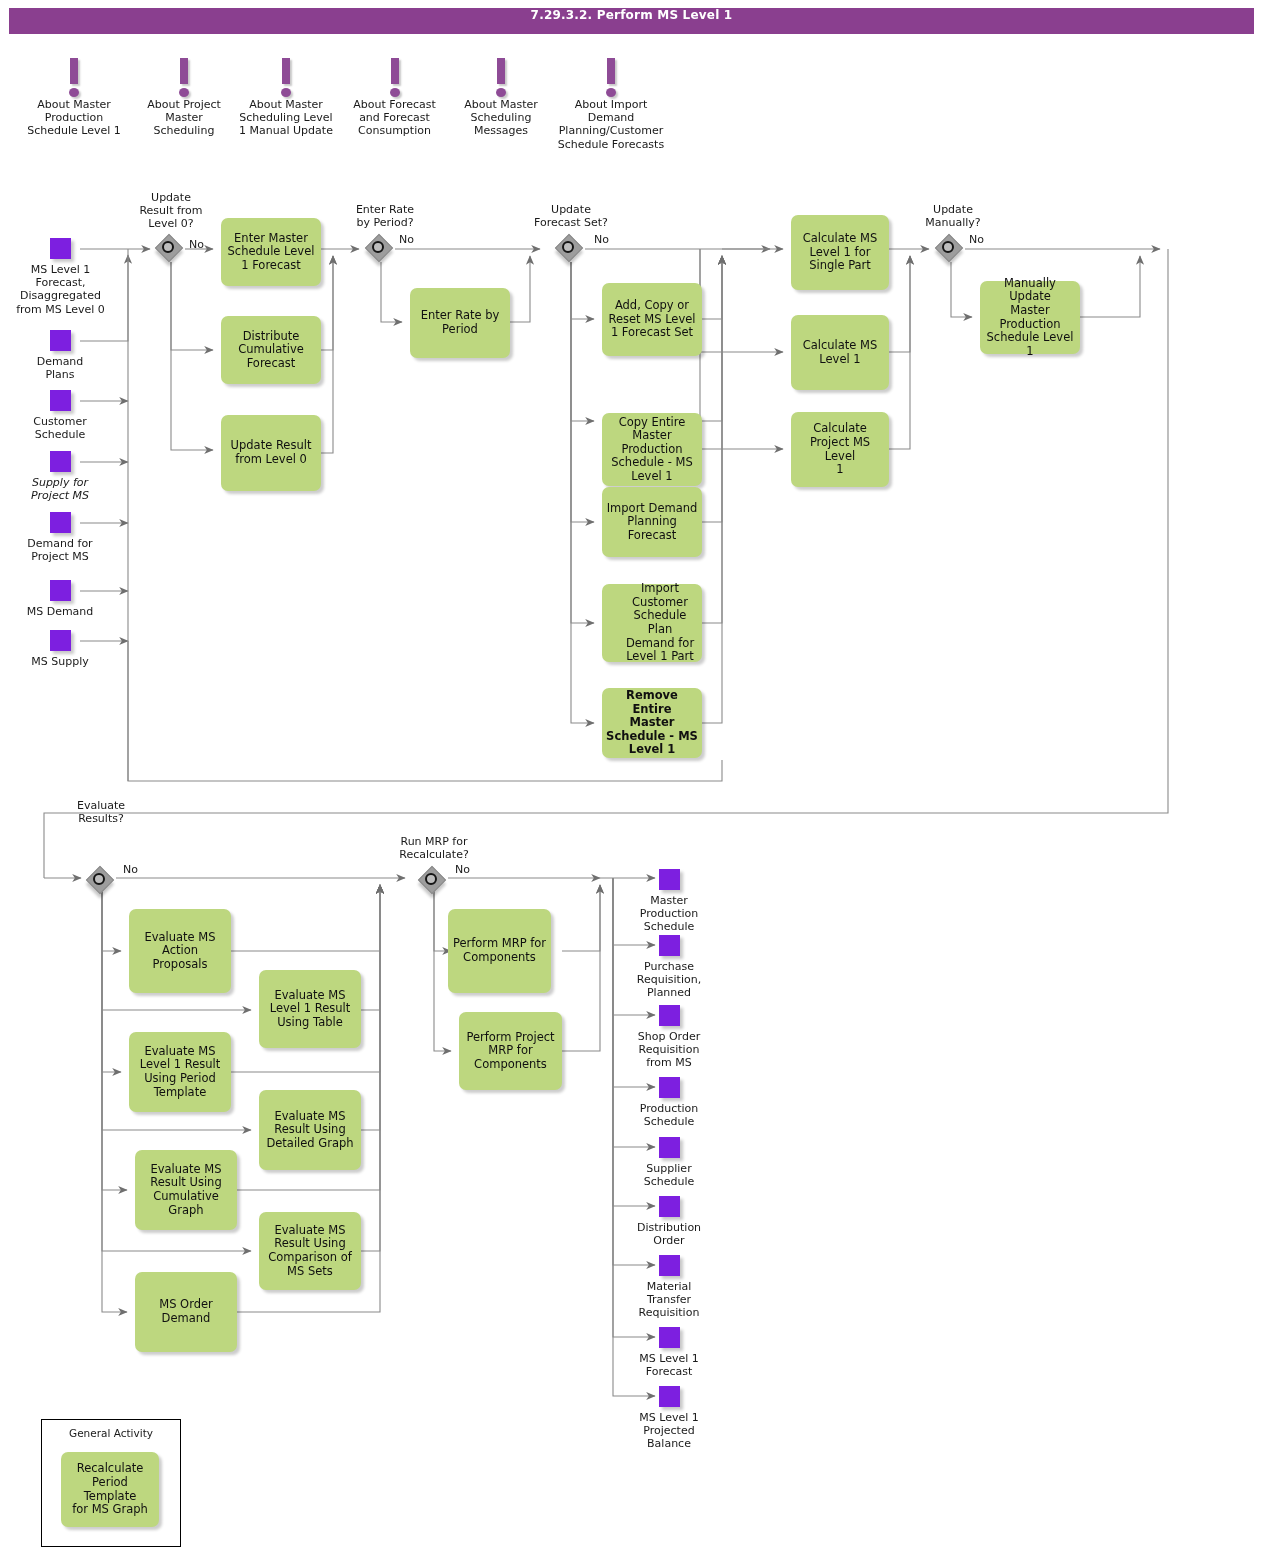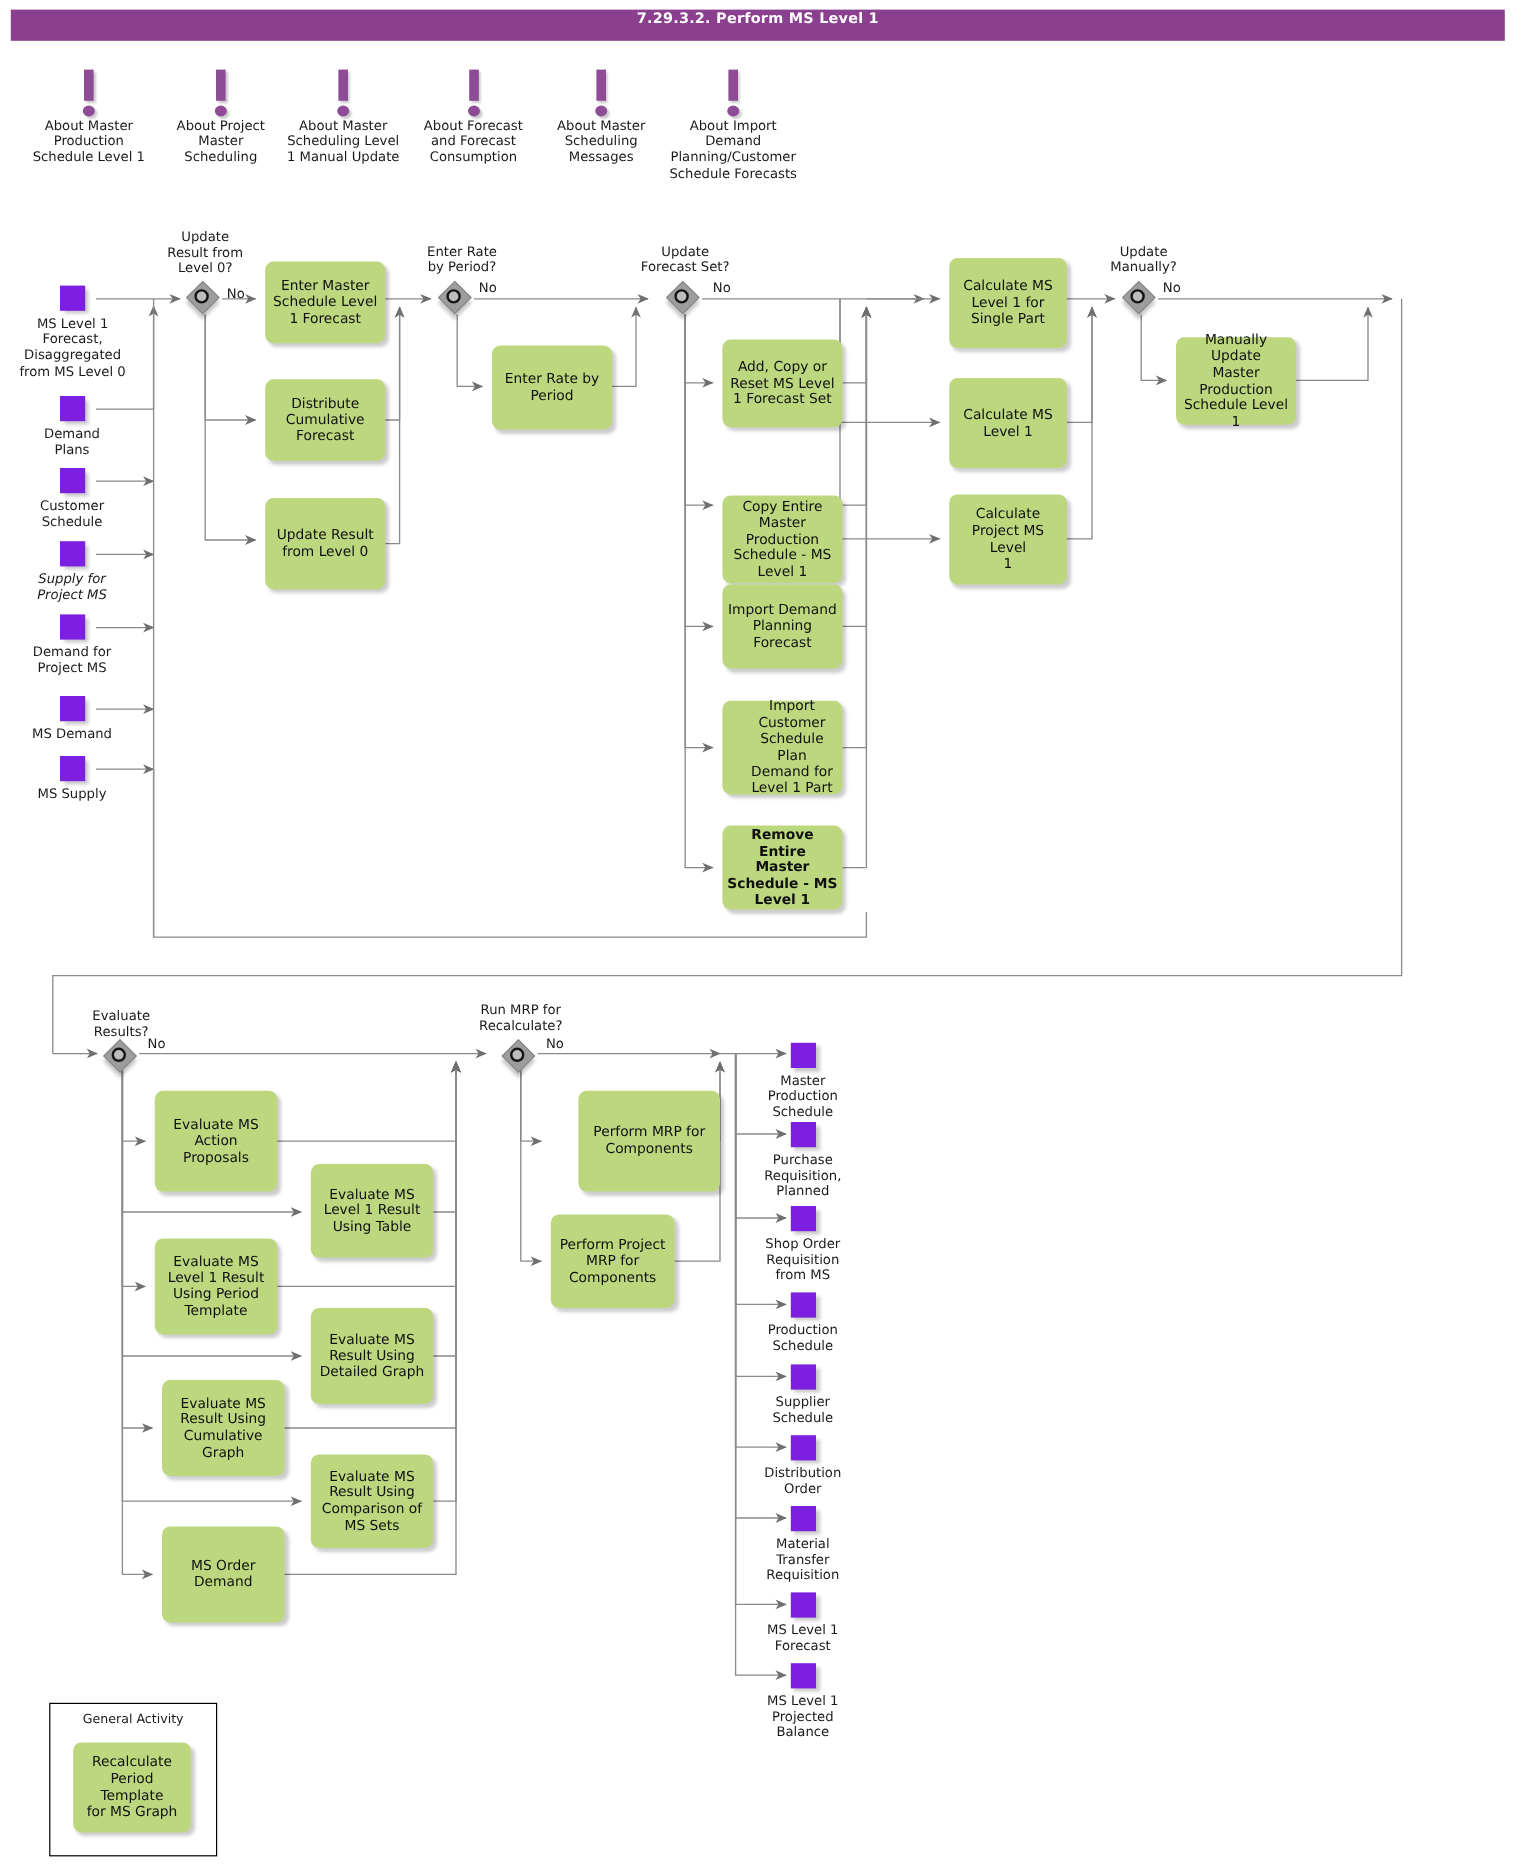--- a/index.html
+++ b/index.html
@@ -306,21 +306,21 @@
         <div class="ring"></div>
       </div>
       <div class="edge-label" style="left: 594px; top: 233px;">No</div>
       <div class="dec-label" style="left: 905px; top: 203px; width: 96px;">Update
 Manually?</div>
       <div class="dec" style="left: 937px; top: 236px;">
         <div class="dia"></div>
         <div class="ring"></div>
       </div>
       <div class="edge-label" style="left: 969px; top: 233px;">No</div>
-      <div class="dec-label" style="left: 53px; top: 799px; width: 96px; margin-top: 41px;">Evaluate
+      <div class="dec-label" style="left: 53px; top: 799px; width: 96px;">Evaluate
 Results?</div>
       <div class="dec" style="left: 88px; top: 868px;">
         <div class="dia"></div>
         <div class="ring"></div>
       </div>
       <div class="edge-label" style="left: 123px; top: 863px;">No</div>
       <div class="dec-label" style="left: 383px; top: 835px; width: 102px;">Run MRP for
 Recalculate?</div>
       <div class="dec" style="left: 420px; top: 868px;">
         <div class="dia"></div>
@@ -388,21 +388,21 @@
       <div class="act" style="left: 135px; top: 1150px; width: 102px; height: 80px;">Evaluate MS
 Result Using
 Cumulative
 Graph</div>
       <div class="act" style="left: 259px; top: 1212px; width: 102px; height: 78px;">Evaluate MS
 Result Using
 Comparison of
 MS Sets</div>
       <div class="act" style="left: 135px; top: 1272px; width: 102px; height: 80px;">MS Order
 Demand</div>
-      <div class="act" style="left: 482px; top: 909px; width: 118px; height: 84px;">Perform MRP for
+      <div class="act" style="left: 448px; top: 909px; width: 103px; height: 84px;">Perform MRP for
 Components</div>
       <div class="act" style="left: 459px; top: 1012px; width: 103px; height: 78px;">Perform Project
 MRP for
 Components</div>
     </div>
 
   <div id="output-objects">
       <div class="obj" style="left: 623px; top: 869px; width: 92px;">
         <div class="sq"></div>
         <div class="lbl">Master

